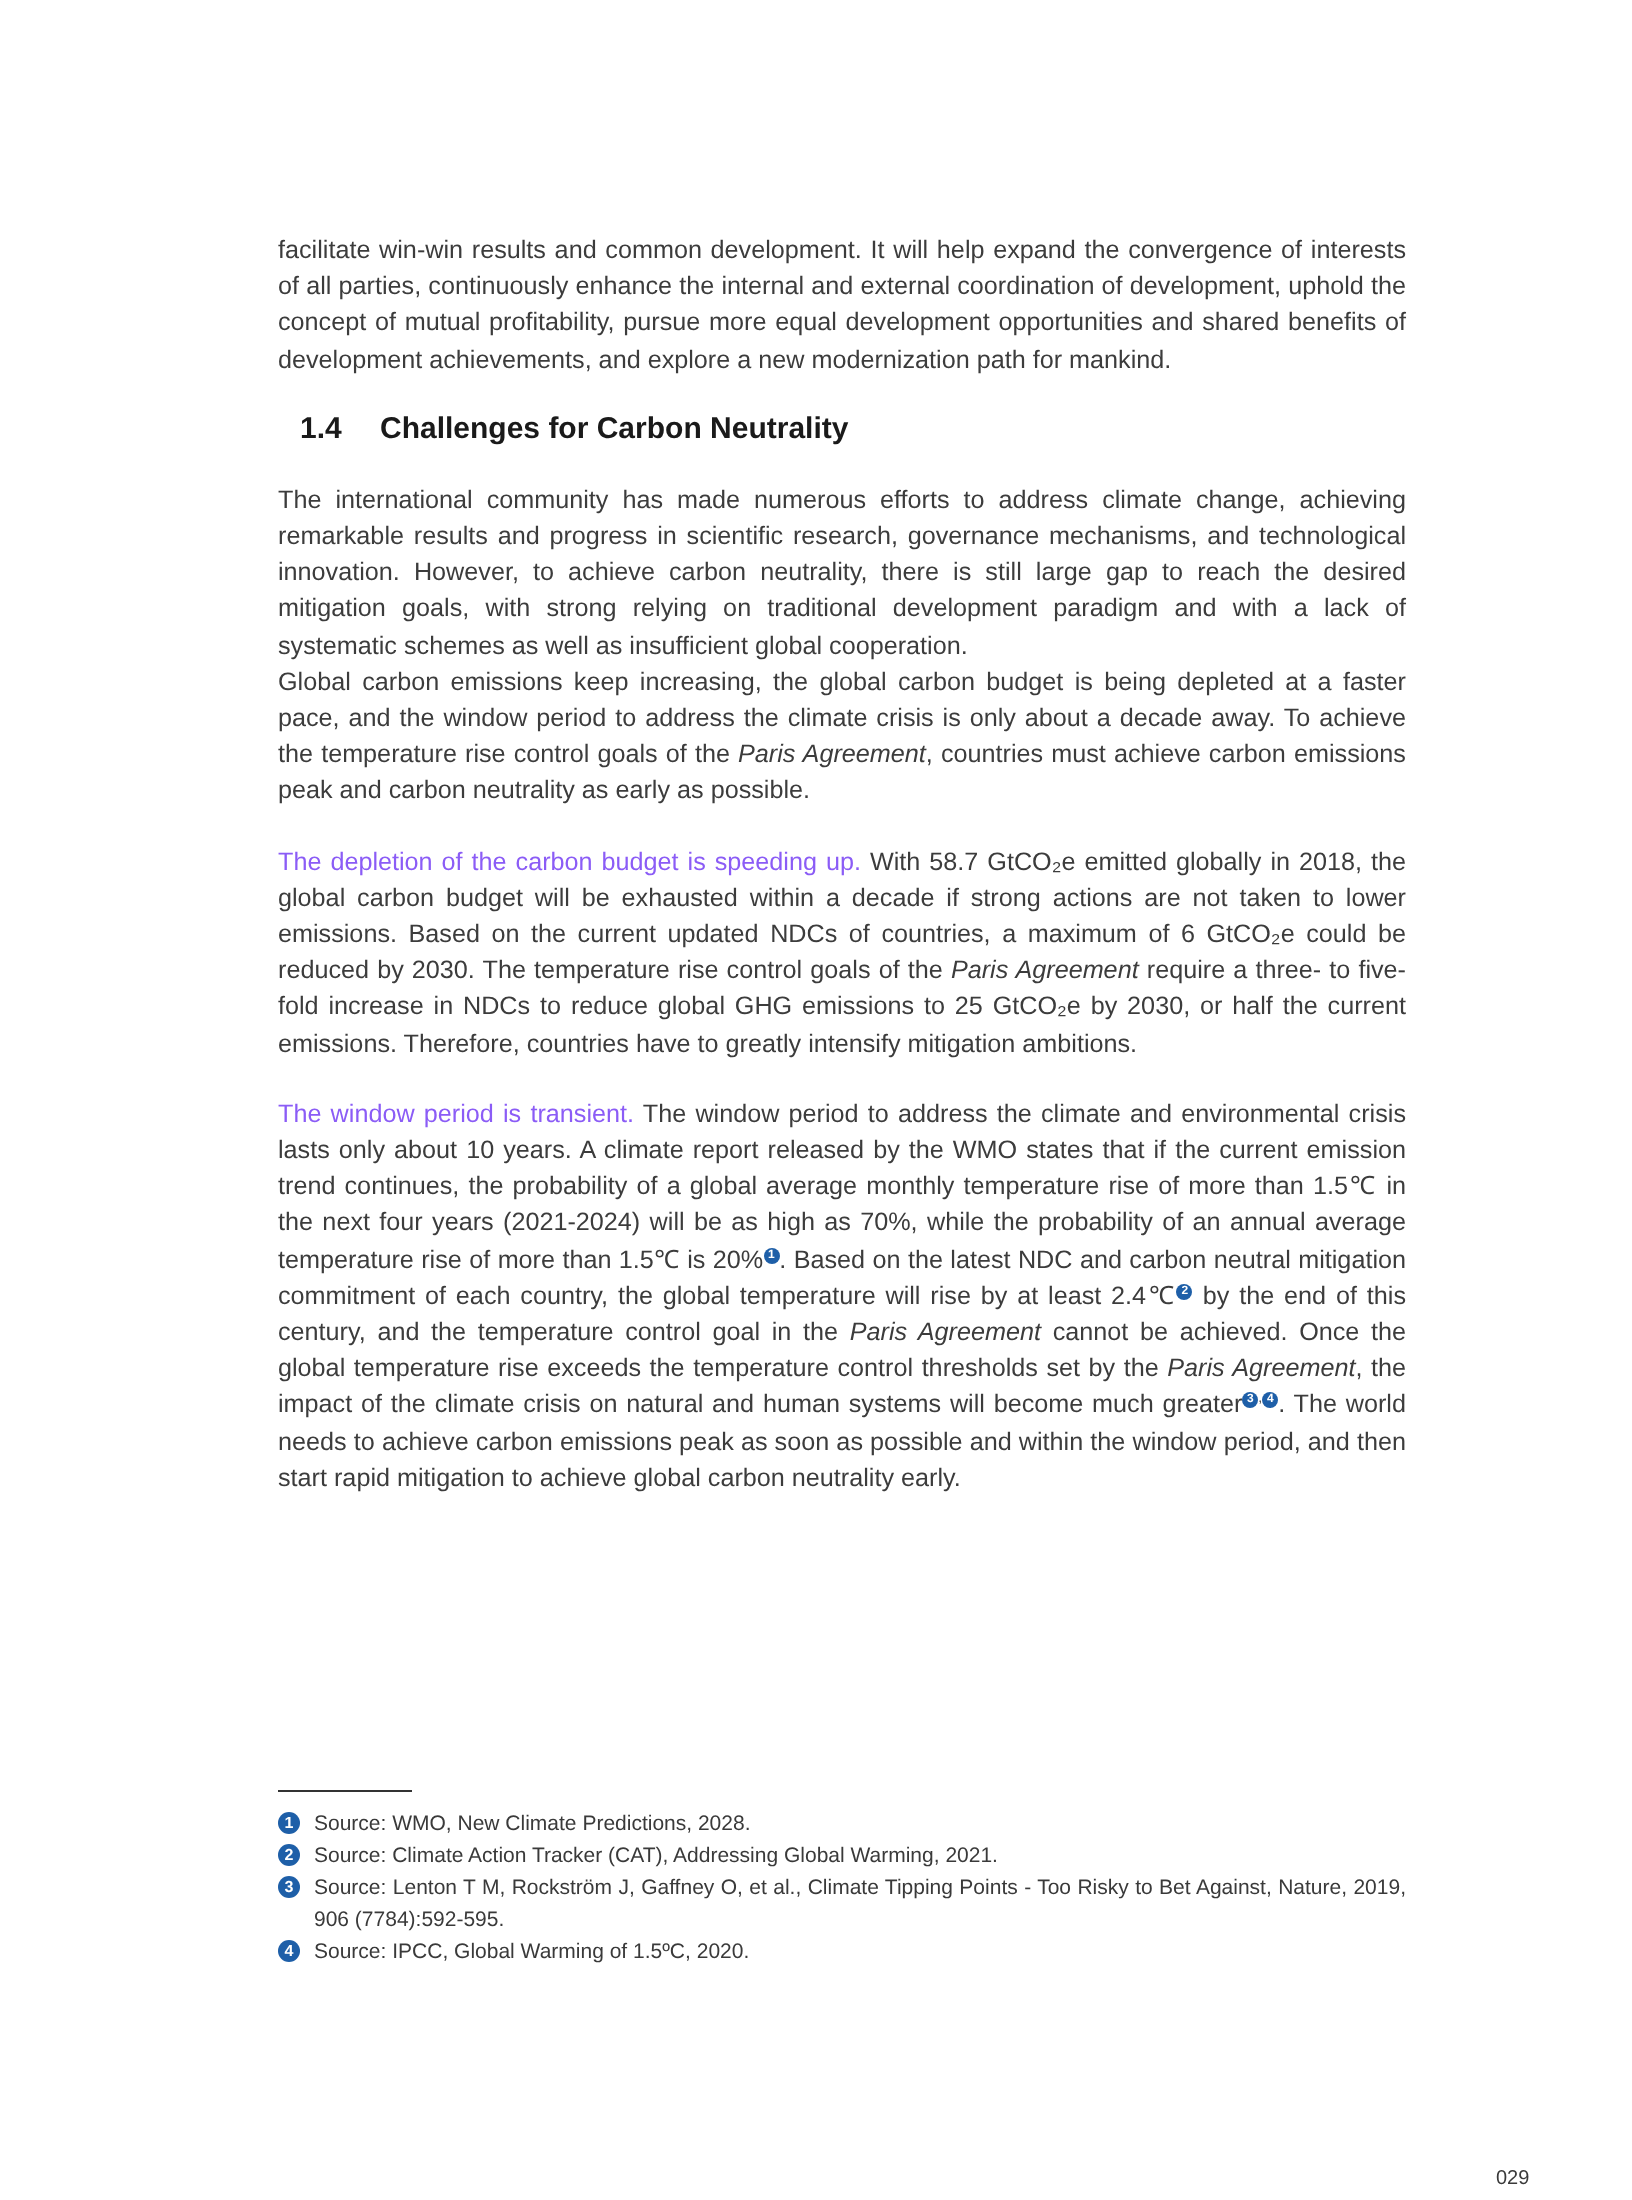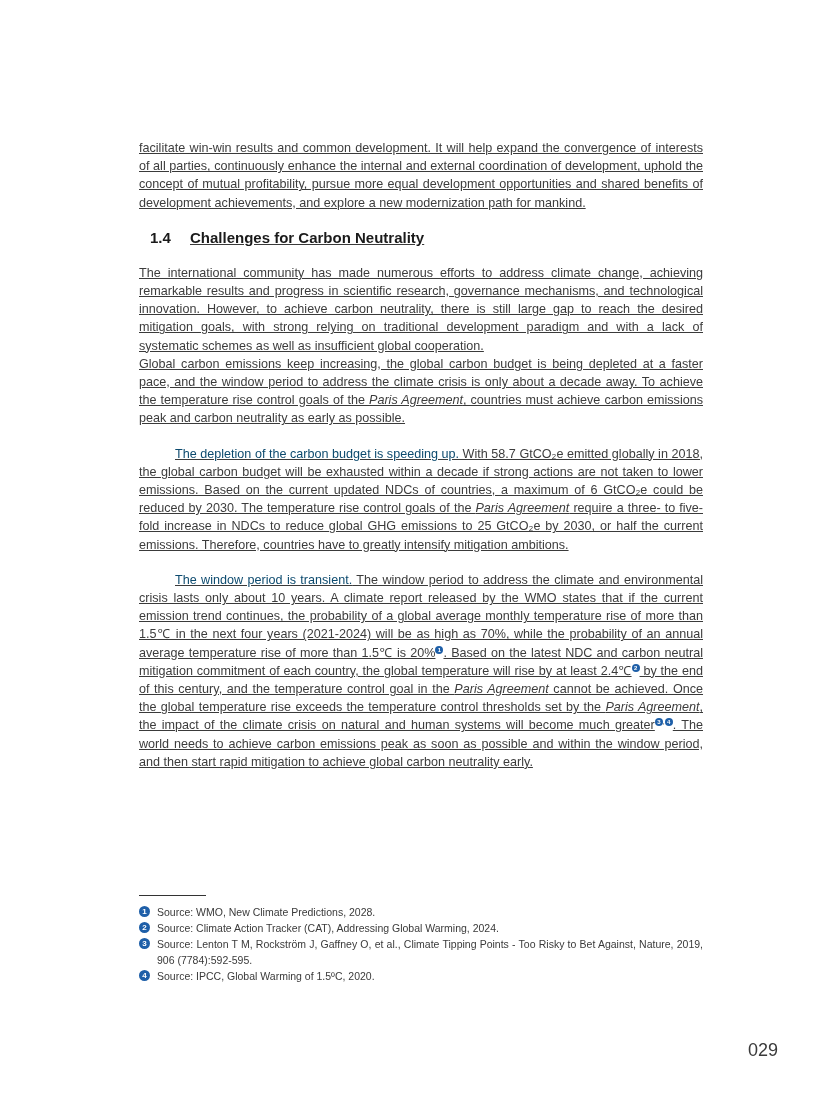--- a/index.html
+++ b/index.html
@@ -1,36 +1,36 @@
 <!DOCTYPE html>
 <html><head>
   <meta charset="utf-8">
   <style>
     html, body { margin: 0; padding: 0; background: #ffffff; }
     body { width: 816px; height: 1100px; position: relative; overflow: hidden;
       font-family: "Liberation Sans", sans-serif; color: #3a3a3a; }
-    .page { position: absolute; left: 139px; top: 139px; width: 564px; text-decoration: underline; }
+    .page { position: absolute; left: 139px; top: 116px; width: 564px; }
     p.body { margin: 0; font-size: 12.6px; line-height: 18.2px; text-align: justify; color: #3c3c3c; }
     p.body i { font-style: italic; }
-    .lead { color: #0c4a6e; font-weight: normal; margin-left: 36px; }
+    .lead { color: #8b5cf6; font-weight: normal; }
     h2.sec { margin: 17px 0 18px 0; font-size: 15px; font-weight: bold; color: #1a1a1a; }
     h2.sec .num { display: inline-block; width: 40px; margin-left: 11px; }
     h3.sub { margin: 16px 0 18px 0; font-size: 13px; font-weight: bold; color: #1a1a1a; }
     h3.sub .num { display: inline-block; width: 46px; }
     .gap { height: 17px; }
     sup.fn { display: inline-block; vertical-align: super; font-size: 7px; line-height: 8px; }
     .dot { display: inline-block; width: 8px; height: 8px; border-radius: 50%; background: #1e5fa8; color: #fff;
       font-size: 6px; line-height: 8px; text-align: center; font-weight: bold; vertical-align: 5px; }
     .rule { position: absolute; left: 139px; top: 895px; width: 67px; border-top: 1px solid #333; }
     .footnotes { position: absolute; left: 139px; top: 904px; width: 564px; font-size: 10.5px; line-height: 16px; color: #3a3a3a; }
     .fnrow { display: flex; align-items: flex-start; }
     .fnbadge { flex: 0 0 auto; width: 11px; height: 11px; border-radius: 50%; background: #1e5fa8; color: #fff;
       font-size: 8px; line-height: 11px; text-align: center; font-weight: bold; margin: 2px 7px 0 0; }
     .fntext { flex: 1; text-align: justify; }
-    .pagenum { position: absolute; left: 748px; top: 1040px; font-size: 18px; color: #3a3a3a; }
+    .pagenum { position: absolute; left: 748px; top: 1084px; font-size: 10px; color: #3a3a3a; }
   </style>
 </head>
 <body>
 
 <div class="page">
   <p class="body">facilitate win-win results and common development. It will help expand the convergence of interests of all parties, continuously enhance the internal and external coordination of development, uphold the concept of mutual profitability, pursue more equal development opportunities and shared benefits of development achievements, and explore a new modernization path for mankind.</p>
 
   <h2 class="sec">
     <span class="num">1.4</span><span>Challenges for Carbon Neutrality</span>
   </h2>
@@ -50,21 +50,21 @@
 
 <div class="rule"></div>
 
 <div class="footnotes">
   <div class="fnrow">
     <span class="fnbadge">1</span>
     <span class="fntext">Source: WMO, New Climate Predictions, 2028.</span>
   </div>
   <div class="fnrow">
     <span class="fnbadge">2</span>
-    <span class="fntext">Source: Climate Action Tracker (CAT), Addressing Global Warming, 2024.</span>
+    <span class="fntext">Source: Climate Action Tracker (CAT), Addressing Global Warming, 2021.</span>
   </div>
   <div class="fnrow">
     <span class="fnbadge">3</span>
     <span class="fntext">Source: Lenton T M, Rockström J, Gaffney O, et al., Climate Tipping Points - Too Risky to Bet Against, Nature, 2019, 906 (7784):592-595.</span>
   </div>
   <div class="fnrow">
     <span class="fnbadge">4</span>
     <span class="fntext">Source: IPCC, Global Warming of 1.5ºC, 2020.</span>
   </div>
 </div>

